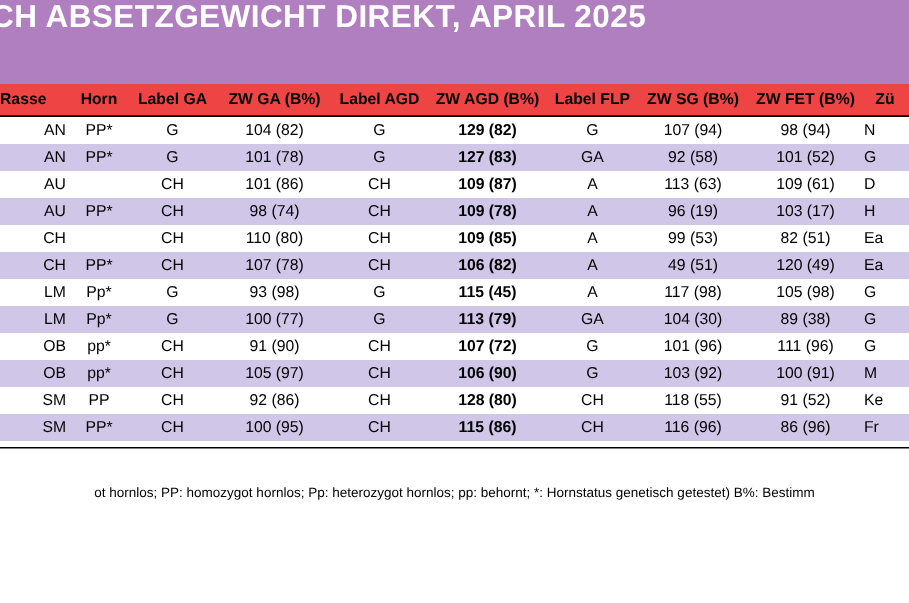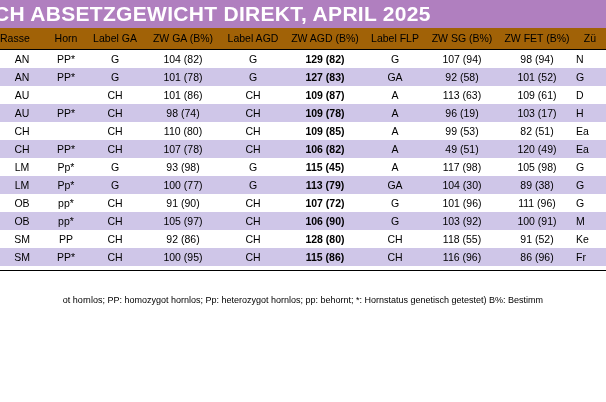--- a/index.html
+++ b/index.html
@@ -7,22 +7,22 @@
     width:606px;height:402px;
     background:#ffffff;
     font-family:"Liberation Sans", sans-serif;
     overflow:hidden;
   }
   .page{position:relative;width:606px;height:402px;overflow:hidden;}
 
   
   .banner{
     background:#b07fbf;
-    height:28px;
-    display:flex;align-items:center;
+    height:56px;
+    display:flex;align-items:flex-start;
     padding-left:0;
     overflow:hidden;
   }
   .banner-title{
     color:#ffffff;
     font-size:21px;
     font-weight:bold;
     letter-spacing:0.3px;
     white-space:nowrap;
     margin-left:-6px;
@@ -30,37 +30,37 @@
 
   
   table{
     border-collapse:collapse;
     width:606px;
     table-layout:fixed;
     font-size:10.5px;
   }
   thead th{
     font-size:10.5px;
-    font-weight:normal;
+    font-weight:bold;
     color:#000;
-    background:#a16207;
+    background:#ef4444;
     padding:4px 2px 5px 2px;
     border-bottom:1.5px solid #000;
     white-space:nowrap;
     text-align:center;
   }
   thead th.lead{text-align:left;padding-left:0;}
   tbody td{
     padding:3px 2px;
     white-space:nowrap;
     text-align:center;
     color:#000;
     font-size:10.5px;
   }
-  tbody td.lead{text-align:center;padding-left:0;font-weight:normal;}
+  tbody td.lead{text-align:right;padding-left:0;font-weight:normal;}
   tbody tr.alt td{background:#cfc6e8;}
   tbody td.bold{font-weight:bold;}
   tbody tr td:last-child{text-align:left;padding-left:2px;}
 
   
   col.c0{width:46px;}
   col.c1{width:40px;}
   col.c2{width:58px;}
   col.c3{width:78px;}
   col.c4{width:62px;}

